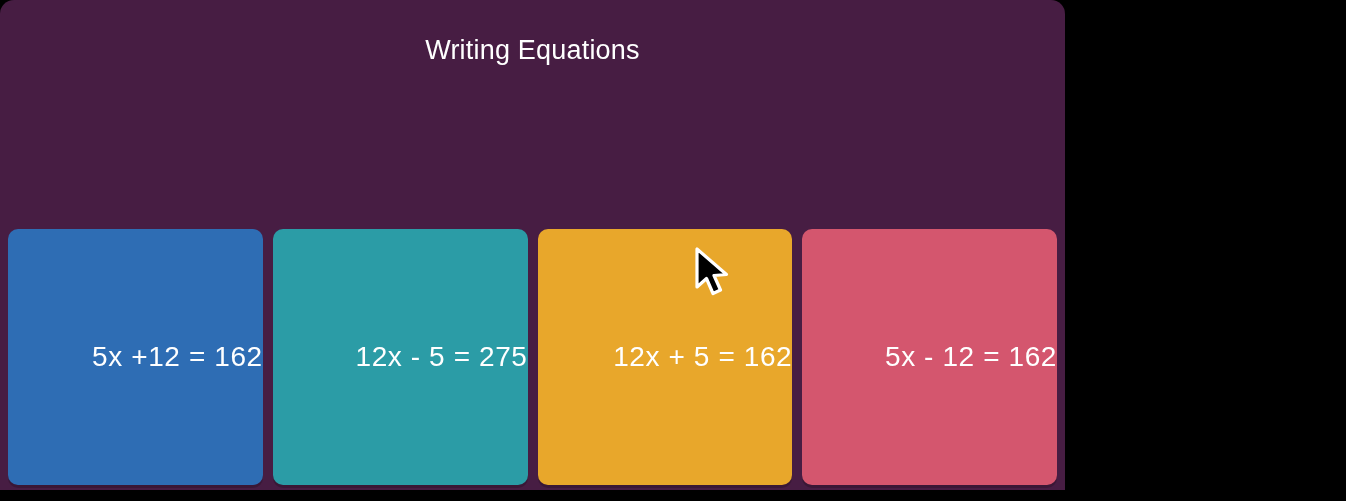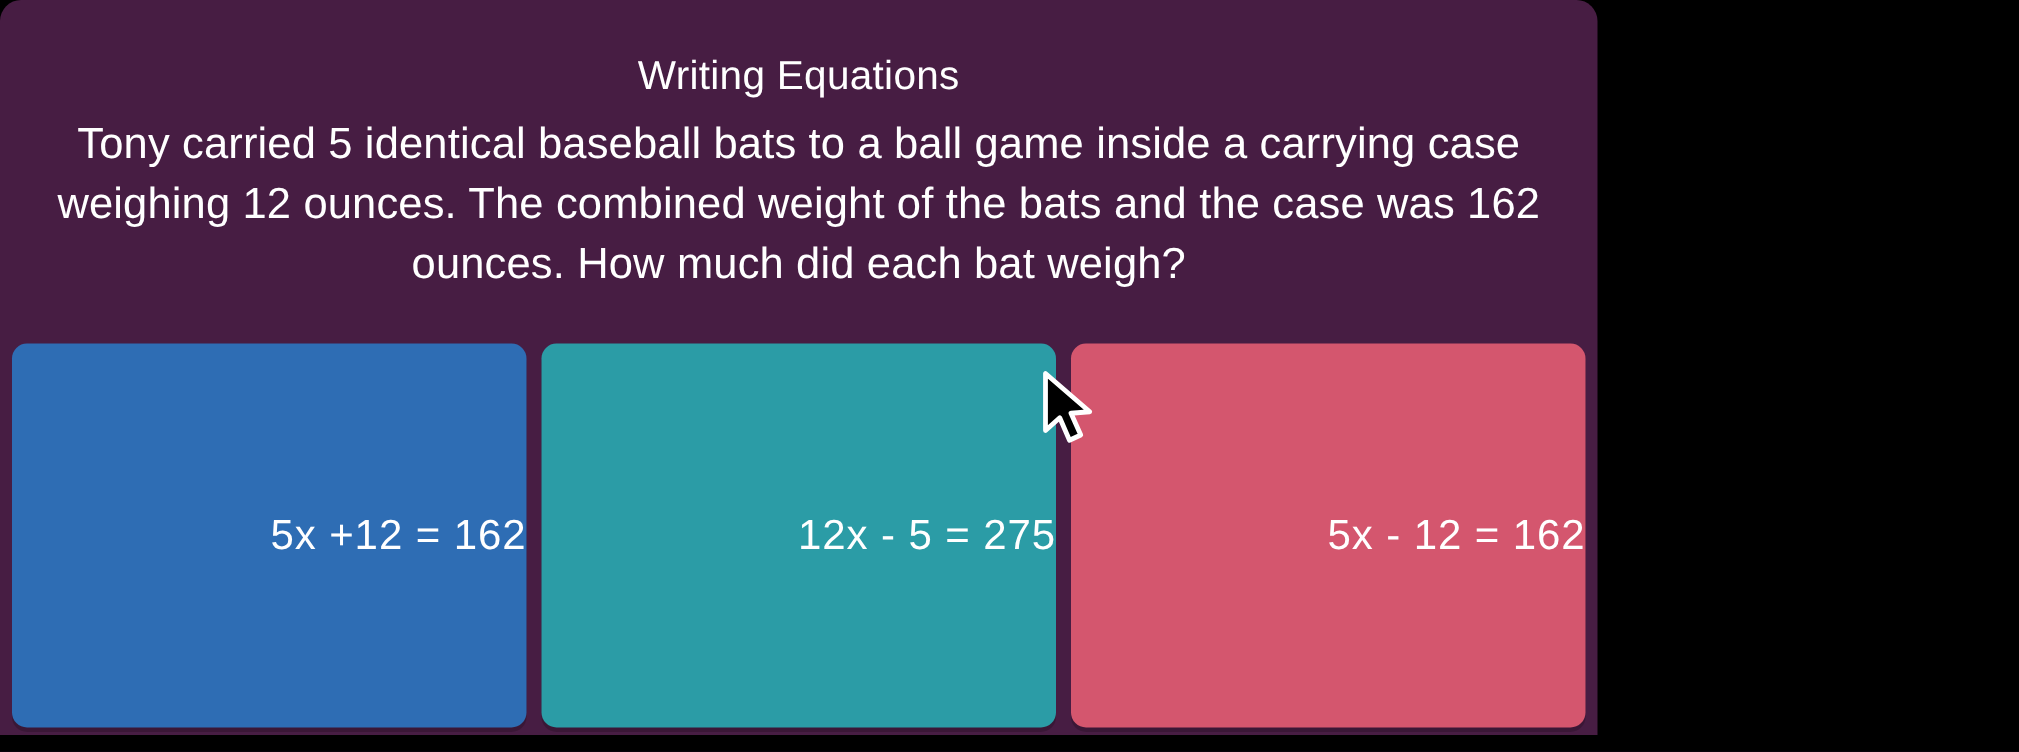--- a/index.html
+++ b/index.html
@@ -115,33 +115,35 @@
 </style>
 </head>
 <body>
 
 <div id="quiz-root" style="background: rgb(0, 0, 0);">
 
   <div class="quiz-card" style="background: rgb(71, 29, 67);">
 
     <div class="question-block">
       <div class="question-title">Writing Equations</div>
-      <div class="question-text">Tony carried 5 identical baseball bats to a ball game inside a carrying case weighing 12 ounces. The combined weight of the bats and the case was 162 ounces. How much did each bat weigh?</div>
     </div>
 
     <div class="answers-row">
 
       <div class="answer-tile" id="tile-0" style="background: rgb(46, 109, 180);">
         <span class="answer-label">5x +12 = 162</span>
       </div>
 
       <div class="answer-tile" id="tile-1" style="background: rgb(43, 156, 166);">
         <span class="answer-label">12x - 5 = 275</span>
       </div>
 
+      <div class="answer-tile" id="tile-2" style="background: rgb(232, 167, 43);">
+        <span class="answer-label">12x + 5 = 162</span>
+      </div>
 
       <div class="answer-tile" id="tile-3" style="background: rgb(212, 86, 110);">
         <span class="answer-label">5x - 12 = 162</span>
       </div>
 
     </div>
   </div>
 
   <div class="bottom-strip"></div>
 

